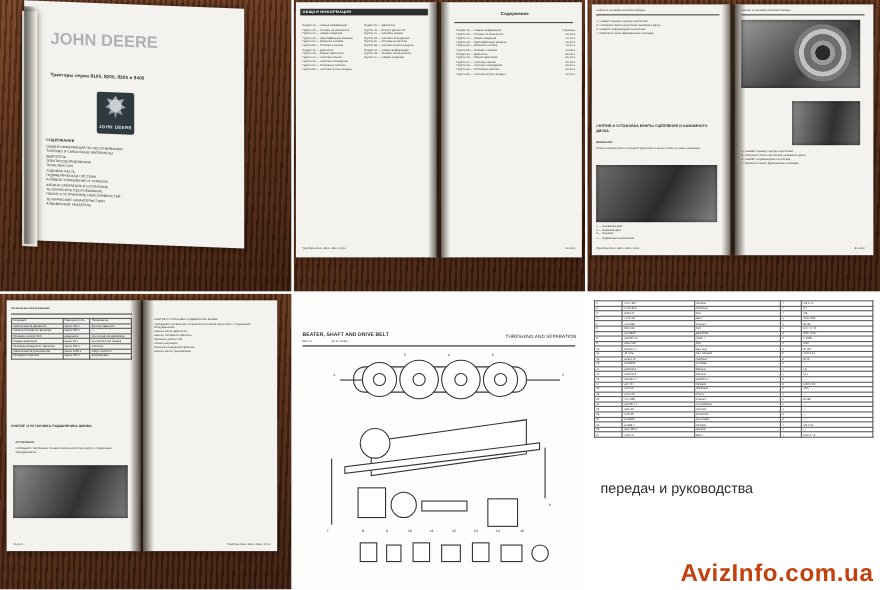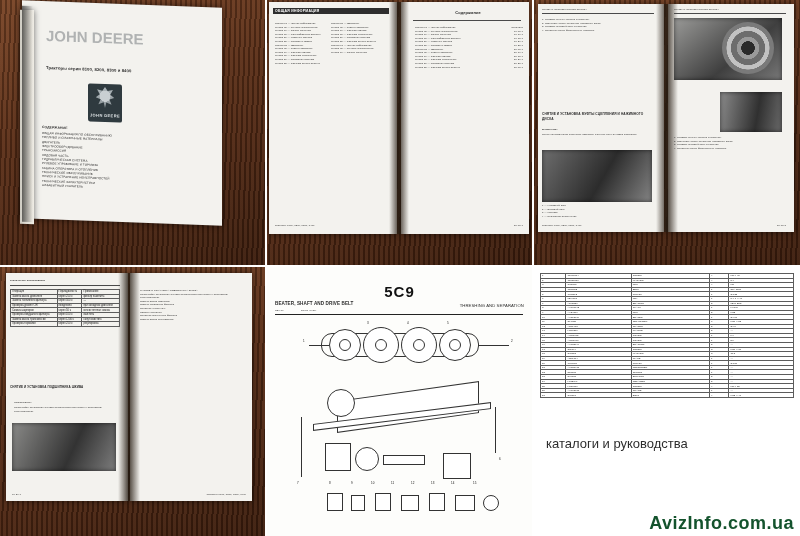--- a/index.html
+++ b/index.html
@@ -174,23 +174,23 @@
   #c8 .contact {
     position: absolute;
     color: #2d2d2d;
     font-size: 13px;
     line-height: 1.45;
   }
   #c8 .wm {
     position: absolute;
     right: 6px;
     bottom: 2px;
-    font-size: 18px;
+    font-size: 22px;
     font-weight: bold;
-    color: #14532d;
+    color: #c2410c;
     letter-spacing: 0.5px;
     text-shadow: 0 1px 0 #ffffff;
   }
   .sep-v {
     position: absolute;
     background: #ffffff;
   }
   .sep-h {
     position: absolute;
     background: #ffffff;
@@ -426,21 +426,20 @@
       <div class="txt tiny" style="position:relative;">Замена масла трансмиссии</div>
     </div>
 
     <div class="txt tiny" style="left:12px;top:226px;width:40px;">70-20-1</div>
     <div class="txt tiny" style="left:180px;top:226px;width:66px;text-align:right;">Тракторы 8100, 8200, 8300, 8400</div>
   </div>
 
   <div class="cell" id="c6" style="left:267px;top:267px;width:265px;height:269px;">
     <div class="pg"></div>
 
-    <div class="diagram-title" style="left:0;right:0;top:16px;text-align:center;font-size:15px;letter-spacing:1px;">5C9</div>
     <div class="txt" style="right:8px;top:36px;width:120px;text-align:right;font-size:4.2px;">THRESHING AND SEPARATION</div>
     <div class="txt" style="left:8px;top:34px;width:130px;font-size:4.6px;font-weight:bold;">BEATER, SHAFT AND DRIVE BELT</div>
     <div class="txt tiny" style="left:8px;top:42px;width:30px;">REV.01</div>
     <div class="txt tiny" style="left:34px;top:42px;width:60px;">SN 27 (4950)</div>
     <div class="rule" style="left:8px;top:47px;width:248px;height:1px;background:#222;"></div>
 
     <div class="belt" style="left:54px;top:66px;width:156px;height:22px;border-radius:11px;"></div>
     <div class="pulley" style="left:62px;top:62px;width:30px;height:30px;"></div>
     <div class="pulley" style="left:96px;top:60px;width:34px;height:34px;"></div>
     <div class="pulley" style="left:134px;top:60px;width:34px;height:34px;"></div>
@@ -677,21 +676,21 @@
       <tr>
         <td>27</td>
         <td>Z48173</td>
         <td>BOLT</td>
         <td>4</td>
         <td>M12 X 40</td>
       </tr>
     </tbody>
       </table>
 
-    <div class="contact" style="left:12px;top:168px;">каталоги и руководства</div>
+    <div class="contact" style="left:12px;top:168px;">передач и руководства</div>
 
     <div class="wm">AvizInfo.com.ua</div>
   </div>
 
   <div class="sep-v" style="left:265px;top:0;width:2px;height:536px;"></div>
   <div class="sep-v" style="left:532px;top:0;width:2px;height:536px;"></div>
   <div class="sep-h" style="left:0;top:265px;width:800px;height:2px;"></div>
 
 </div>
 

